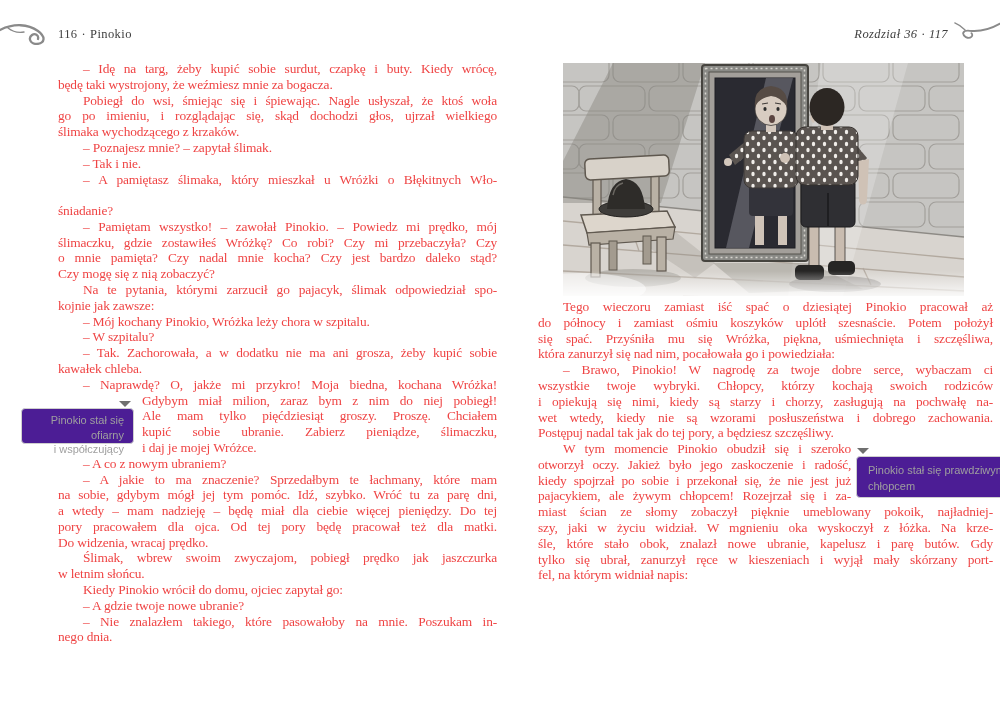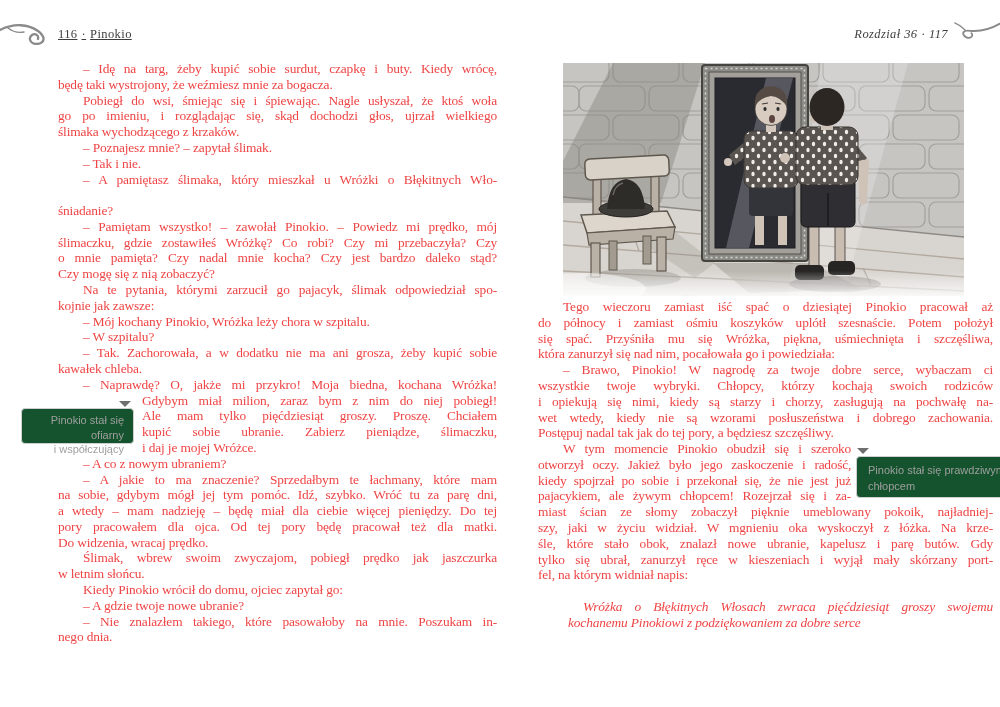--- a/index.html
+++ b/index.html
@@ -5,21 +5,21 @@
   html,body{margin:0;padding:0;}
   body{width:1000px;height:707px;background:#ffffff;overflow:hidden;position:relative;
        font-family:"Liberation Serif",serif;}
   *{box-sizing:border-box;}
 
   .spread{position:absolute;inset:0;background:#fff;}
 
   
   .header{position:absolute;top:27px;font-size:12.5px;color:#3d3d3d;letter-spacing:.4px;
           font-family:"Liberation Serif",serif;}
-  .header-left{left:58px;text-decoration:underline;}
+  .header-left{left:58px;}
   .header-right{right:52px;font-style:italic;}
   .header .dot{margin:0 4px;}
 
   
   .flourish{position:absolute;}
   .fl-left{left:0;top:21px;width:58px;height:24px;}
   .fl-right{right:0;top:17px;width:46px;height:26px;transform:scaleX(-1);}
 
   
   .textcol{position:absolute;font-size:13.4px;color:#ef4444;}
@@ -28,21 +28,21 @@
   .line.last{text-align-last:left;}
   .line.ind{text-indent:25px;}
   .line.shift{left:84px;right:auto;width:355px;}
   .line.short{right:auto;width:313px;letter-spacing:-0.25px;word-spacing:-1.2px;}
   .line.iind{text-indent:15px;}
   #left-text{left:58px;top:61px;width:439px;height:585px;}
   #right-text{left:538px;top:299px;width:455px;height:285px;}
   #right-inscription{left:568px;top:599px;width:425px;height:34px;font-style:italic;}
 
   
-  .note{position:absolute;border:1px solid #cfcfcf;border-radius:4px;background:#14532d;
+  .note{position:absolute;border:1px solid #cfcfcf;border-radius:4px;background:#4c1d95;
         font-family:"Liberation Sans",sans-serif;font-size:11px;color:#9f9f9f;}
   .note-left{left:21px;top:408px;width:113px;height:36px;text-align:right;
              padding:4px 9px 0 0;line-height:14.5px;}
   .note-right{left:856px;top:456px;width:170px;height:42px;text-align:left;
               padding:5px 0 0 11px;line-height:16px;}
   .note-marker{position:absolute;width:0;height:0;border-left:6px solid transparent;
                border-right:6px solid transparent;border-top:6px solid #6f6f6f;}
   .marker-left{left:119px;top:401px;}
   .marker-right{left:857px;top:448px;}
 
@@ -277,25 +277,20 @@
       <div class="line short" style="top: 157.9px;">otworzył oczy. Jakież było jego zaskoczenie i radość,</div>
       <div class="line short" style="top: 173.69px;">kiedy spojrzał po sobie i przekonał się, że nie jest już</div>
       <div class="line short" style="top: 189.48px;">pajacykiem, ale żywym chłopcem! Rozejrzał się i za-</div>
       <div class="line" style="top: 205.27px;">miast ścian ze słomy zobaczył pięknie umeblowany pokoik, najładniej-</div>
       <div class="line" style="top: 221.06px;">szy, jaki w życiu widział. W mgnieniu oka wyskoczył z łóżka. Na krze-</div>
       <div class="line" style="top: 236.85px;">śle, które stało obok, znalazł nowe ubranie, kapelusz i parę butów. Gdy</div>
       <div class="line" style="top: 252.64px;">tylko się ubrał, zanurzył ręce w kieszeniach i wyjął mały skórzany port-</div>
       <div class="line last" style="top: 268.43px;">fel, na którym widniał napis:</div>
     </div>
 
-  <div id="right-inscription" class="textcol">
-
-  <div class="line iind" style="top: 0px;">Wróżka o Błękitnych Włosach zwraca pięćdziesiąt groszy swojemu</div>
-      <div class="line last" style="top: 15.79px;">kochanemu Pinokiowi z podziękowaniem za dobre serce</div>
-    </div>
 
   <div class="note-marker marker-right"></div>
   <aside class="note note-right">
     <div>Pinokio stał się prawdziwym</div>
     <div>chłopcem</div>
   </aside>
 
 </div>
 
 </body></html>

